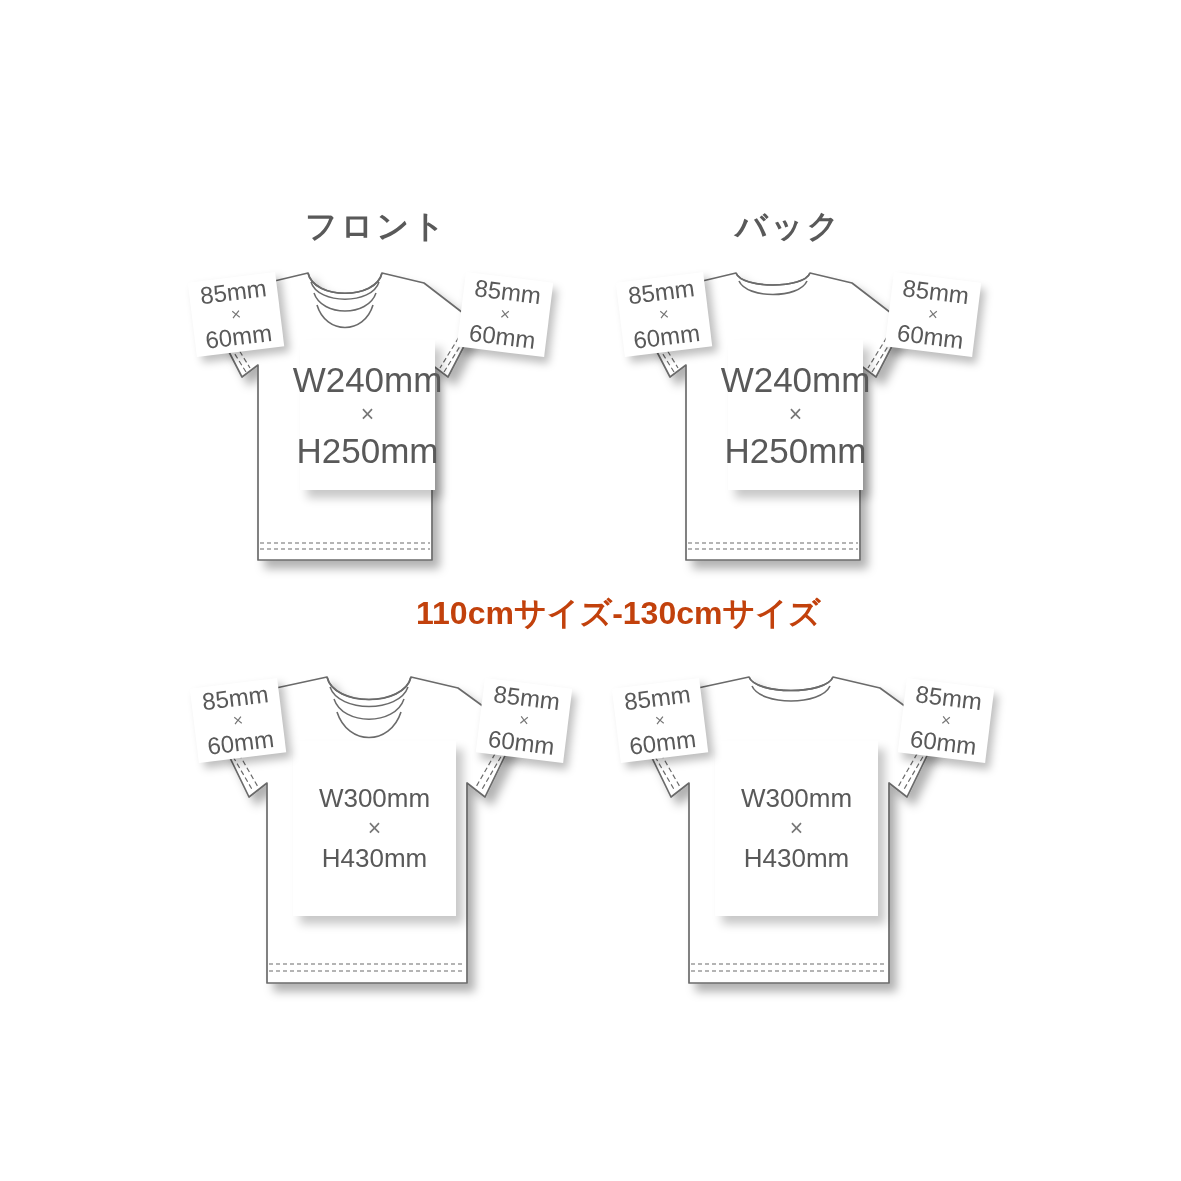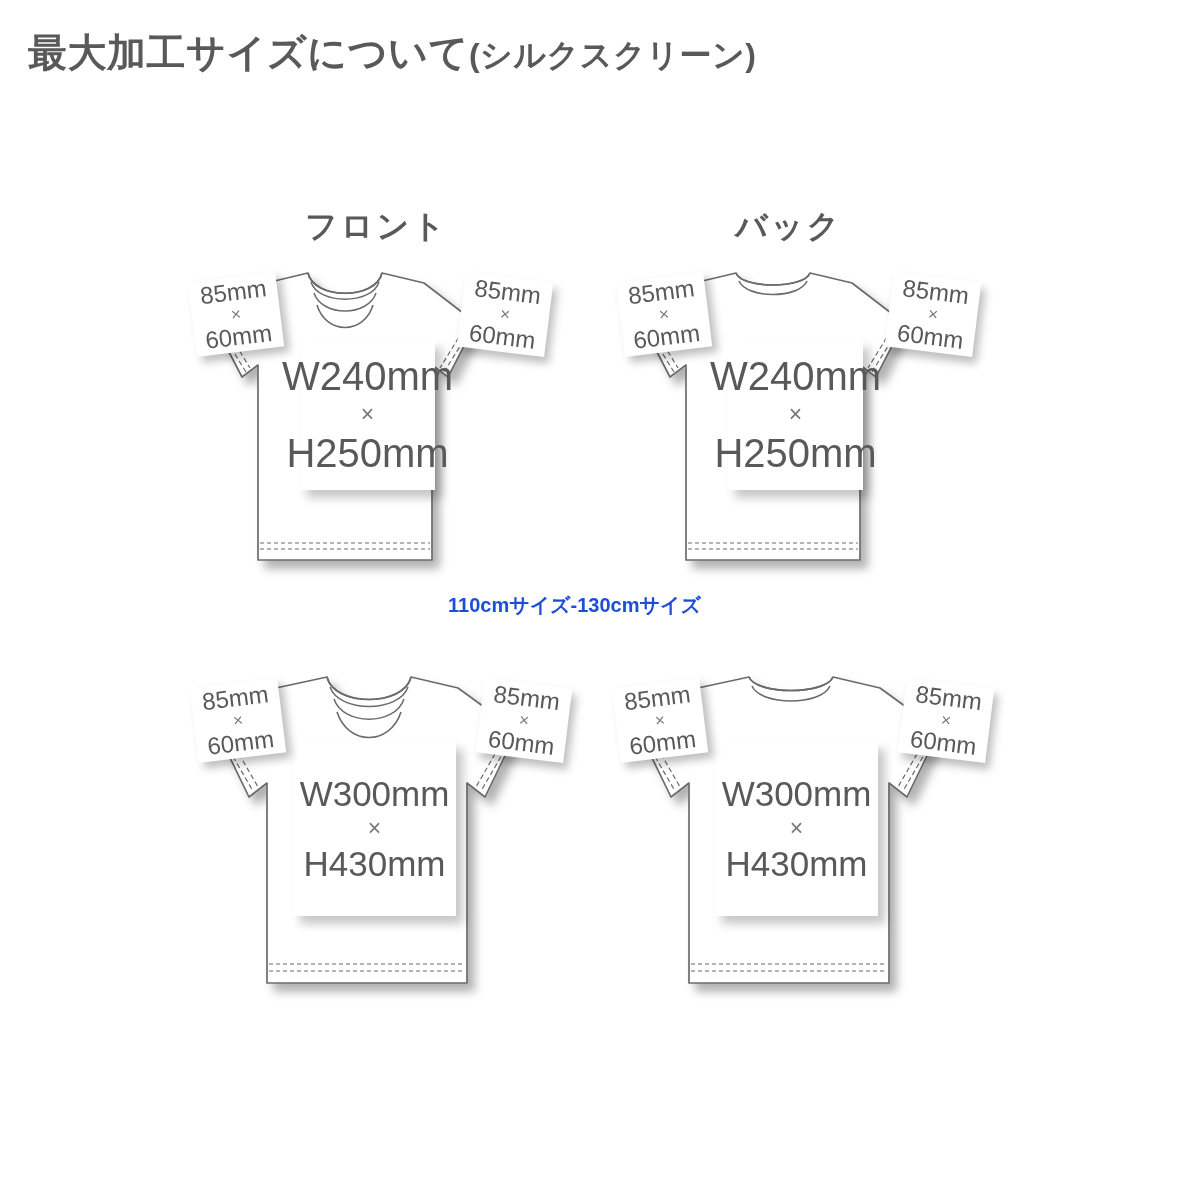--- a/index.html
+++ b/index.html
@@ -46,26 +46,26 @@
     box-shadow:7px 8px 9px rgba(0,0,0,0.22);
     display:flex;
     flex-direction:column;
     align-items:center;
     justify-content:center;
     color:#595959;
     line-height:1.18;
     z-index:6;
   }
   .print-box .pb-l1,.print-box .pb-l3{
-    font-size:40px;font-weight:normal;white-space:nowrap;
+    font-size:35px;font-weight:normal;white-space:nowrap;
   }
   .print-box .pb-x{
     font-size:23px;color:#777;margin:1px 0;
   }
-  .print-box.big .pb-l1,.print-box.big .pb-l3{font-size:35px;}
+  .print-box.big .pb-l1,.print-box.big .pb-l3{font-size:26px;}
 
   
   .sleeve-tag{
     position:absolute;
     background:#ffffff;
     box-shadow:5px 6px 8px rgba(0,0,0,0.26);
     display:flex;
     flex-direction:column;
     align-items:center;
     justify-content:center;
@@ -74,34 +74,32 @@
     line-height:1.0;
   }
   .sleeve-tag .st-l1,.sleeve-tag .st-l3{
     font-size:24px;white-space:nowrap;
   }
   .sleeve-tag .st-x{font-size:17px;color:#777;margin:2px 0;}
 
   
   .size-caption{
     position:absolute;
-    font-size:20px;
+    font-size:32px;
     font-weight:bold;
-    color:#1d4ed8;
+    color:#c2410c;
     letter-spacing:0px;
     white-space:nowrap;
-    margin-left:32px;
   }
 </style>
 </head>
 <body>
 
 <div class="page">
 
-  <div class="title"><span>最大加工サイズについて</span><span class="paren">(シルクスクリーン)</span></div>
 
   <div class="col-label" style="left:305px;top:205px;text-align:right;">フロント</div>
   <div class="col-label" style="left:735px;top:205px;text-align:center;">バック</div>
 
   <div class="shirt" style="left:180px;top:255px;">
     <svg width="330" height="330" viewBox="0 0 330 330">
       <defs>
         <filter id="sh1" x="-25%" y="-25%" width="160%" height="160%">
           <feDropShadow dx="7" dy="8" stdDeviation="5" flood-color="#000" flood-opacity="0.30"></feDropShadow>
         </filter>

